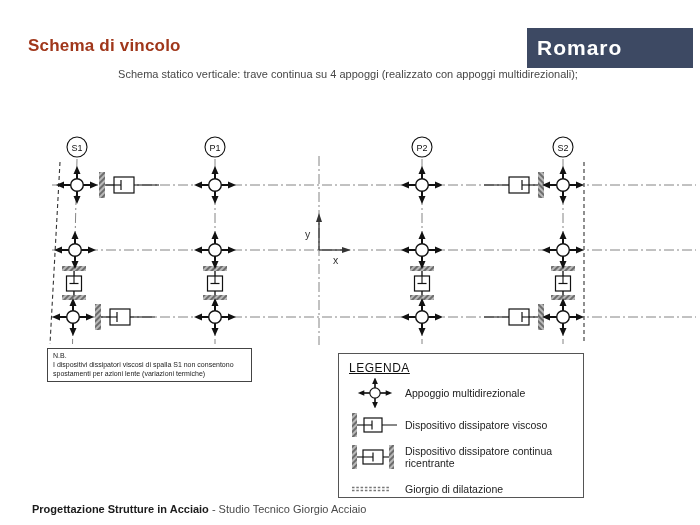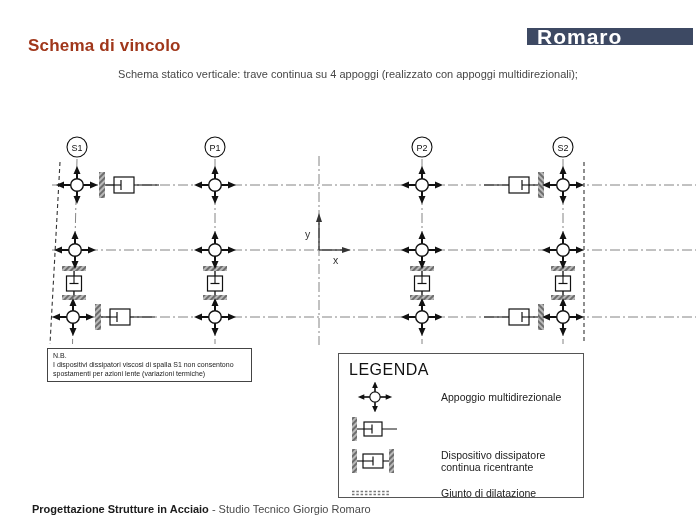--- a/index.html
+++ b/index.html
@@ -5,21 +5,21 @@
   html,body{margin:0;padding:0;background:#e9e9e9;}
   .page{
     position:relative;width:700px;height:525px;background:#ffffff;
     font-family:"Liberation Sans",sans-serif;overflow:hidden;
   }
   .title{
     position:absolute;left:28px;top:36px;
     font-size:17px;font-weight:bold;color:#A0371B;letter-spacing:.2px;
   }
   .logo{
-    position:absolute;left:527px;top:28px;width:166px;height:17px;
+    position:absolute;left:527px;top:28px;width:166px;height:40px;
     background:#3D4963;color:#ffffff;font-weight:bold;font-size:21px;
     display:flex;align-items:center;padding-left:10px;box-sizing:border-box;
     letter-spacing:1px;
   }
   .intro{
     position:absolute;left:28px;top:66px;width:640px;
     font-size:11px;color:#474747;line-height:17px;text-align:center;
   }
   .intro .l3{margin-top:2px;}
   .diagram-svg{position:absolute;left:0;top:133px;}
@@ -27,23 +27,23 @@
     position:absolute;left:47px;top:348px;width:205px;height:34px;
     border:1px solid #444;box-sizing:border-box;padding:2px 5px;
     font-size:7px;line-height:9px;color:#222;background:#fff;
   }
   .legend{
     position:absolute;left:338px;top:353px;width:246px;height:145px;
     border:1px solid #555;background:#fff;box-sizing:border-box;
     padding:7px 0 0 10px;
   }
   .legend-title{
-    font-size:16px;color:#111;letter-spacing:.5px;
-  }
-  .legend-row{display:flex;align-items:center;height:29px;margin-top:3px;gap:36px;}
+    font-size:12px;color:#111;text-decoration:underline;letter-spacing:.5px;
+  }
+  .legend-row{display:flex;align-items:center;height:29px;margin-top:3px;}
   .legend-row .sym{width:56px;flex:0 0 56px;display:flex;align-items:center;}
   .legend-row .lab{font-size:10.5px;color:#222;}
   .footer{
     position:absolute;left:32px;top:503px;font-size:11px;color:#4a4a4a;
   }
   .footer b{color:#1c1c1c;}
 </style>
 </head>
 <body>
 
@@ -182,20 +182,21 @@
           <g transform="translate(3,15)">
             <rect x="0" y="-12" width="5" height="24" fill="url(#hatch)"></rect>
             <line x1="5" y1="0" x2="12" y2="0" stroke="#111" stroke-width="1.1"></line>
             <rect x="12" y="-7" width="18" height="14" fill="#fff" stroke="#111" stroke-width="1.2"></rect>
             <line x1="12" y1="0" x2="20" y2="0" stroke="#111" stroke-width="1.1"></line>
             <line x1="20" y1="-4.5" x2="20" y2="4.5" stroke="#111" stroke-width="1.2"></line>
             <line x1="30" y1="0" x2="45" y2="0" stroke="#111" stroke-width="1"></line>
           </g>
         </svg>
       </span>
+      <span class="lab">Dispositivo dissipatore viscoso</span>
     </div>
 
     <div class="legend-row">
       <span class="sym">
         <svg width="52" height="30" viewBox="0 0 52 30">
           <g transform="translate(3,15)">
             <rect x="0" y="-12" width="5" height="24" fill="url(#hatch)"></rect>
             <line x1="5" y1="0" x2="11" y2="0" stroke="#111" stroke-width="1.1"></line>
             <rect x="11" y="-7" width="20" height="14" fill="#fff" stroke="#111" stroke-width="1.2"></rect>
             <line x1="11" y1="0" x2="21" y2="0" stroke="#111" stroke-width="1.1"></line>
@@ -208,21 +209,21 @@
       <span class="lab">Dispositivo dissipatore continua ricentrante</span>
     </div>
 
     <div class="legend-row">
       <span class="sym">
         <svg width="52" height="30" viewBox="0 0 52 30">
           <line x1="3" y1="13.5" x2="41" y2="13.5" stroke="#777" stroke-width="1.6" stroke-dasharray="2.5,1.8"></line>
           <line x1="3" y1="16.5" x2="41" y2="16.5" stroke="#777" stroke-width="1.6" stroke-dasharray="2.5,1.8"></line>
         </svg>
       </span>
-      <span class="lab">Giunto di dilatazione</span>
+      <span class="lab">Giorgio di dilatazione</span>
     </div>
   </div>
 
   <div class="footer">
-    <b>Progettazione Strutture in Acciaio</b><span> - Studio Tecnico Giorgio Romaro</span>
+    <b>Progettazione Strutture in Acciaio</b><span> - Studio Tecnico Giorgio Acciaio</span>
   </div>
 
 </div>
 
 </body></html>

